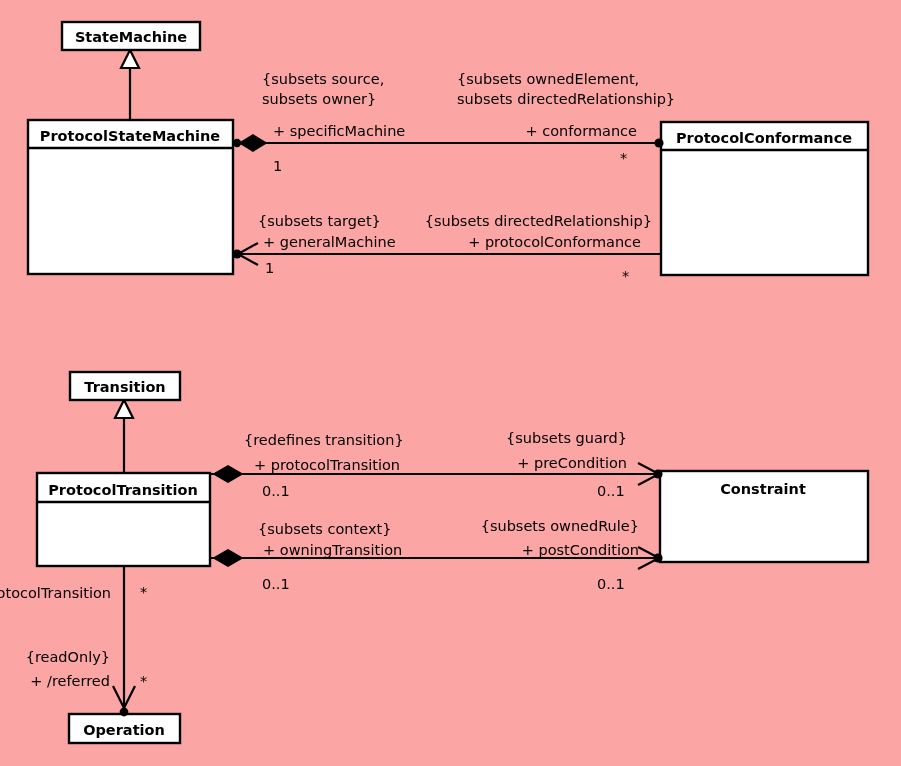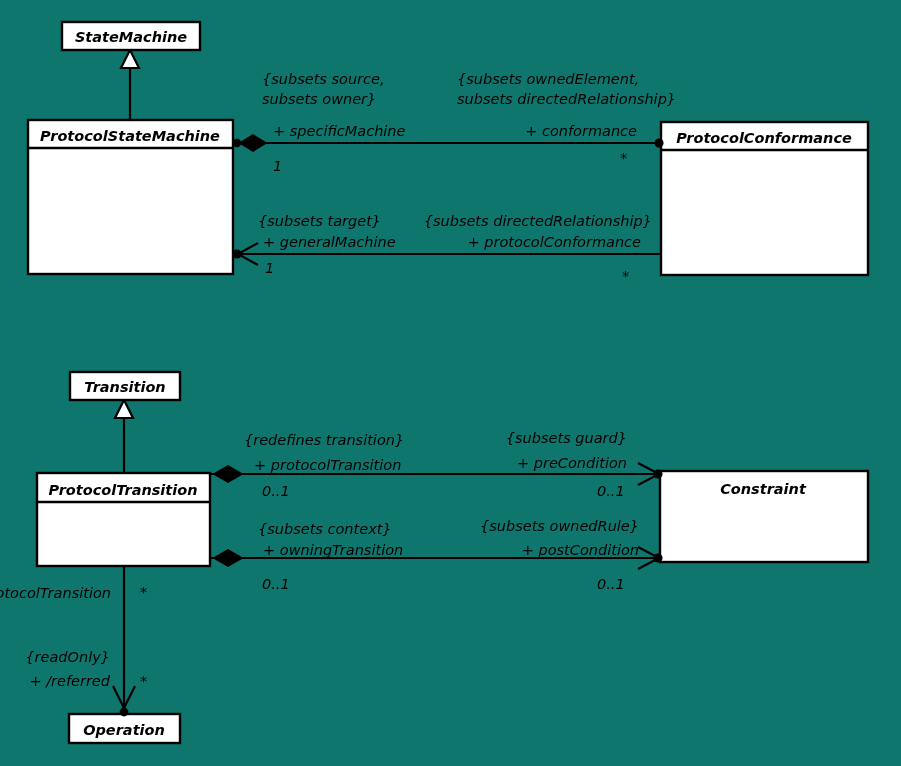--- a/index.html
+++ b/index.html
@@ -8,23 +8,22 @@
     padding: 0;
     background: #ffffff;
   }
   body {
     font-family: "DejaVu Sans", sans-serif;
   }
   #diagram-root {
     position: relative;
     width: 901px;
     height: 766px;
-    background: #0f766e;
+    background: #fca5a5;
     overflow: hidden;
-    font-style: italic;
   }
   #uml-svg {
     position: absolute;
     left: 0;
     top: 0;
     width: 901px;
     height: 766px;
   }
   .cls-box {
     fill: #ffffff;

